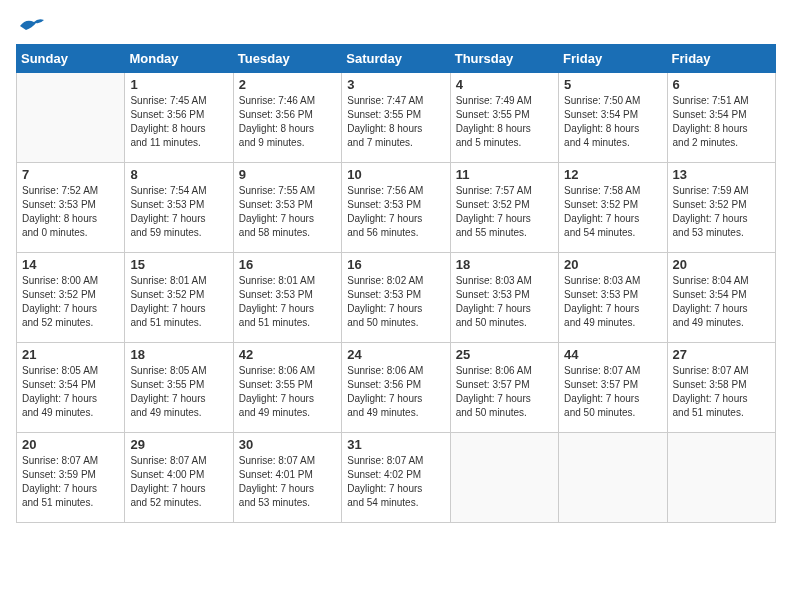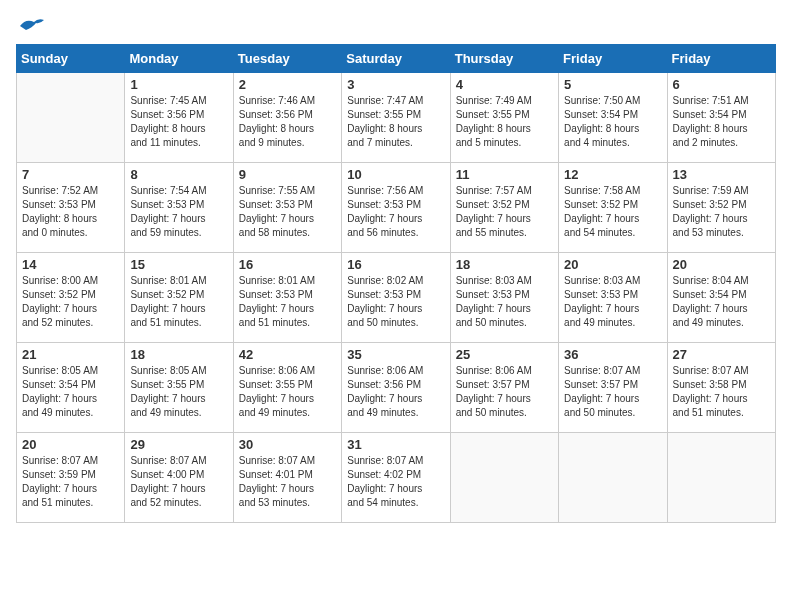--- a/index.html
+++ b/index.html
@@ -212,29 +212,29 @@
         </td>
         <td>
           <span class="day-number">18</span>
           <div class="day-info">Sunrise: 8:05 AM<br>Sunset: 3:55 PM<br>Daylight: 7 hours<br>and 49 minutes.</div>
         </td>
         <td>
           <span class="day-number">42</span>
           <div class="day-info">Sunrise: 8:06 AM<br>Sunset: 3:55 PM<br>Daylight: 7 hours<br>and 49 minutes.</div>
         </td>
         <td>
-          <span class="day-number">35</span>
+          <span class="day-number">24</span>
           <div class="day-info">Sunrise: 8:06 AM<br>Sunset: 3:56 PM<br>Daylight: 7 hours<br>and 49 minutes.</div>
         </td>
         <td>
           <span class="day-number">25</span>
           <div class="day-info">Sunrise: 8:06 AM<br>Sunset: 3:57 PM<br>Daylight: 7 hours<br>and 50 minutes.</div>
         </td>
         <td>
-          <span class="day-number">36</span>
+          <span class="day-number">44</span>
           <div class="day-info">Sunrise: 8:07 AM<br>Sunset: 3:57 PM<br>Daylight: 7 hours<br>and 50 minutes.</div>
         </td>
         <td>
           <span class="day-number">27</span>
           <div class="day-info">Sunrise: 8:07 AM<br>Sunset: 3:58 PM<br>Daylight: 7 hours<br>and 51 minutes.</div>
         </td>
       </tr>
       <tr>
         <td>
           <span class="day-number">20</span>

